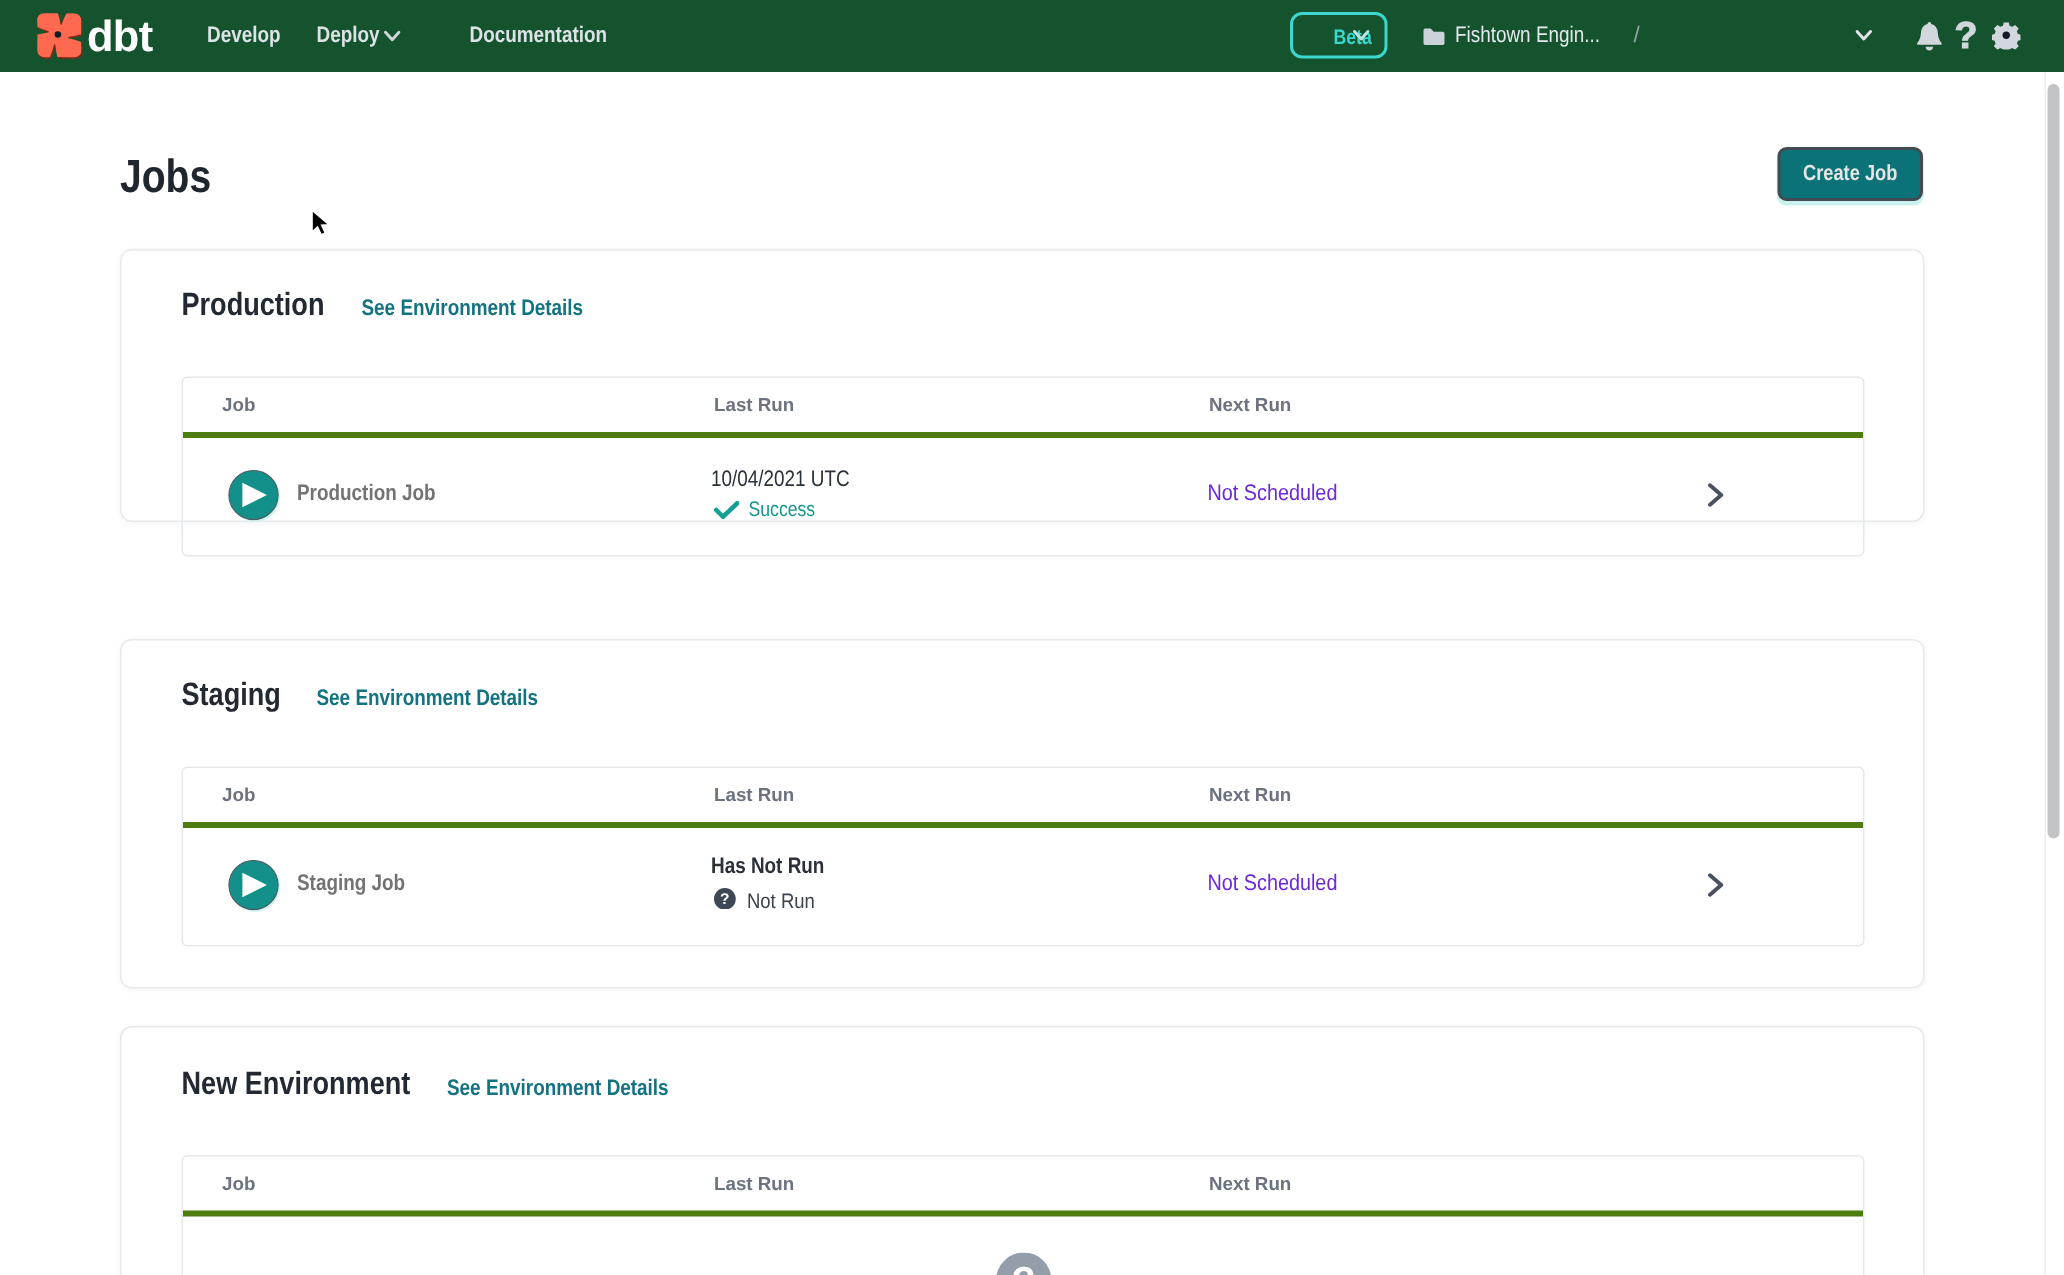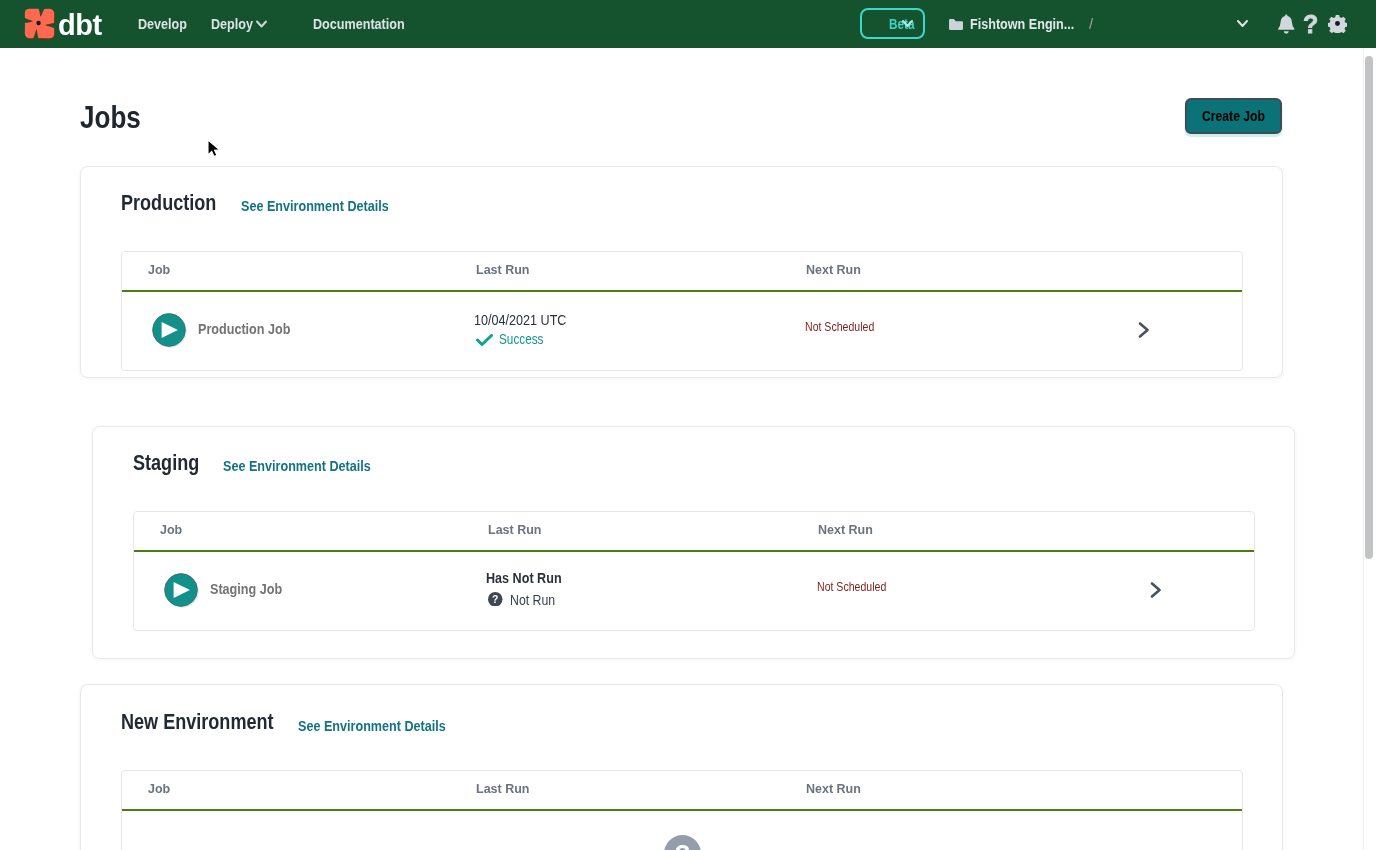--- a/index.html
+++ b/index.html
@@ -4,33 +4,33 @@
 <style>
   * { margin:0; padding:0; box-sizing:border-box; }
   html,body { width:1376px; height:850px; overflow:hidden; background:#fff;
     font-family:"Liberation Sans", sans-serif; }
   .t { display:inline-block; transform:scaleX(0.84); transform-origin:0 50%; white-space:nowrap; }
   .t88 { display:inline-block; transform:scaleX(0.88); transform-origin:0 50%; white-space:nowrap; }
   .nav { position:absolute; left:0; top:0; width:1376px; height:48px; background:#14532d; }
   .logotext { position:absolute; left:58px; top:8.5px; color:#fff; font-size:29px; font-weight:700; letter-spacing:-0.5px; }
   .navitem { position:absolute; top:0; height:64px; line-height:48px; color:#dde2e7; font-size:15px; font-weight:700; }
   .beta { position:absolute; left:860px; top:8px; width:65px; height:31px; border:2px solid #3bd6ce; border-radius:8px; color:#3bd6ce; font-size:14px; font-weight:700; line-height:29px; padding-left:27px; }
-  .crumb { position:absolute; top:0; height:48px; line-height:48px; color:#e4e8ec; font-size:15px; font-weight:700; }
+  .crumb { position:absolute; top:0; height:48px; line-height:48px; color:#e4e8ec; font-size:15px; font-weight:400; }
   .h1 { position:absolute; left:80px; top:100px; font-size:31px; font-weight:700; color:#20262e; }
-  .createjob { position:absolute; left:1185px; top:98px; width:97px; height:36px; background:#0b7277; border:2px solid #434b52; border-radius:6px; color:#000000; font-size:14.5px; font-weight:700; text-align:center; line-height:32px; box-shadow:0 2.5px 0 0.5px #c9f2ee; }
+  .createjob { position:absolute; left:1185px; top:98px; width:97px; height:36px; background:#0b7277; border:2px solid #434b52; border-radius:6px; color:#e5e5e5; font-size:14.5px; font-weight:700; text-align:center; line-height:32px; box-shadow:0 2.5px 0 0.5px #c9f2ee; }
   .card { position:absolute; left:80px; width:1203px; background:#fff; border:1px solid #e7e9ec; border-radius:8px; box-shadow:0 1px 4px rgba(20,30,40,0.05); }
   .cardtitle { position:absolute; left:40px; top:24px; font-size:21.5px; font-weight:700; color:#222933; }
   .cardlink { position:absolute; top:29.5px; font-size:15px; font-weight:700; color:#137380; }
   .tbl { position:absolute; left:40px; width:1122px; height:120px; border:1px solid #e5e7ea; border-radius:4px; }
-  .thead { position:relative; height:40px; border-bottom:2px solid #4d7c0f; }
+  .thead { position:relative; height:40px; border-bottom:4px solid #4d7c0f; }
   .th { position:absolute; top:0; height:40px; line-height:37px; font-size:12.5px; font-weight:700; color:#6b7280; }
   .trow { position:relative; height:78px; }
   .play { position:absolute; left:30px; top:20.5px; }
   .jobname { position:absolute; left:76px; top:28px; font-size:15px; font-weight:700; color:#737373; }
-  .cellmid { position:absolute; left:682.5px; top:28px; font-size:12px; color:#7f1d1d; }
+  .cellmid { position:absolute; left:682.5px; top:28px; font-size:15px; color:#6d28d9; }
   .lastrun1 { position:absolute; left:352px; top:18.5px; font-size:15px; color:#2a313a; }
   .lastrun2 { position:absolute; left:354px; top:38.5px; height:16px; font-size:14px; }
   .chev { position:absolute; left:1016px; top:29.5px; }
 </style>
 </head>
 <body>
 
 <div class="nav">
   <svg style="position:absolute;left:23px;top:7px;" width="33" height="33" viewBox="0 0 36 36">
     <path fill="#8c2913" transform="translate(0.7,1)" d="M17 2 Q18.4 6.3 18.8 9.7 Q19.2 11.2 19.9 9.8 Q21.1 5.8 23.2 2.1 L27 2 Q34.3 1.7 34 8 L33.9 17.3 Q29.7 18.5 25.2 19 Q23.7 19.3 24.9 20.1 Q29 21 33.9 22.9 L34 28.5 Q34.3 34.3 28 34 L16.6 33.9 Q15.6 29.6 15.2 25.2 Q14.8 23.7 14.1 25.1 Q13.1 29.2 11.3 33.9 L9 34 Q1.7 34.3 2 28 L2.1 17.5 Q6.2 16.7 9.7 16 Q11.2 15.6 10 14.9 Q6.1 13.9 2.1 12 L2 7.5 Q1.7 1.7 8 2 Z"></path>
@@ -69,21 +69,21 @@
   </svg>
 </div>
 
 <div class="h1"><span class="t">Jobs</span></div>
 <div class="createjob"><span style="display:inline-block;transform:scaleX(0.84);white-space:nowrap;">Create Job</span></div>
 
 <svg style="position:absolute;left:206.5px;top:139px;" width="14" height="19" viewBox="0 0 14 19">
   <path d="M1 1 L1 15.8 L4.7 12.4 L7.1 17.6 L9.9 16.3 L7.5 11.2 L12.6 10.9 Z" fill="#000" stroke="#fff" stroke-width="1.1"></path>
 </svg>
 
-<div class="card" style="top:166px; height:212px;">
+<div class="card" style="top:166px; height:182px;">
   <div class="cardtitle"><span class="t">Production</span></div>
   <div class="cardlink" style="left:160px;"><span class="t">See Environment Details</span></div>
   <div class="tbl" style="top:84px;">
     <div class="thead">
       <div class="th" style="left:26px;">Job</div>
       <div class="th" style="left:354px;">Last Run</div>
       <div class="th" style="left:684px;">Next Run</div>
     </div>
     <div class="trow">
       <svg class="play" width="34" height="34" viewBox="0 0 34 34" style="filter:drop-shadow(1px 1.5px 0 #c9f2ee);">
@@ -99,21 +99,21 @@
         <span class="t" style="position:absolute;left:23px;top:0;color:#13968b;">Success</span>
       </div>
       <div class="cellmid"><span class="t88">Not Scheduled</span></div>
       <svg class="chev" width="12" height="16" viewBox="0 0 12 16">
           <polyline points="2,1.5 9.5,8 2,14.5" fill="none" stroke="#4a5260" stroke-width="2.6" stroke-linecap="round" stroke-linejoin="round"></polyline>
         </svg>
     </div>
   </div>
 </div>
 
-<div class="card" style="top:426px; height:233px;margin-left:12px;">
+<div class="card" style="top:426px; height:233px;">
   <div class="cardtitle"><span class="t">Staging</span></div>
   <div class="cardlink" style="left:130px;"><span class="t">See Environment Details</span></div>
   <div class="tbl" style="top:84px;">
     <div class="thead">
       <div class="th" style="left:26px;">Job</div>
       <div class="th" style="left:354px;">Last Run</div>
       <div class="th" style="left:684px;">Next Run</div>
     </div>
     <div class="trow">
       <svg class="play" width="34" height="34" viewBox="0 0 34 34" style="filter:drop-shadow(1px 1.5px 0 #c9f2ee);">

